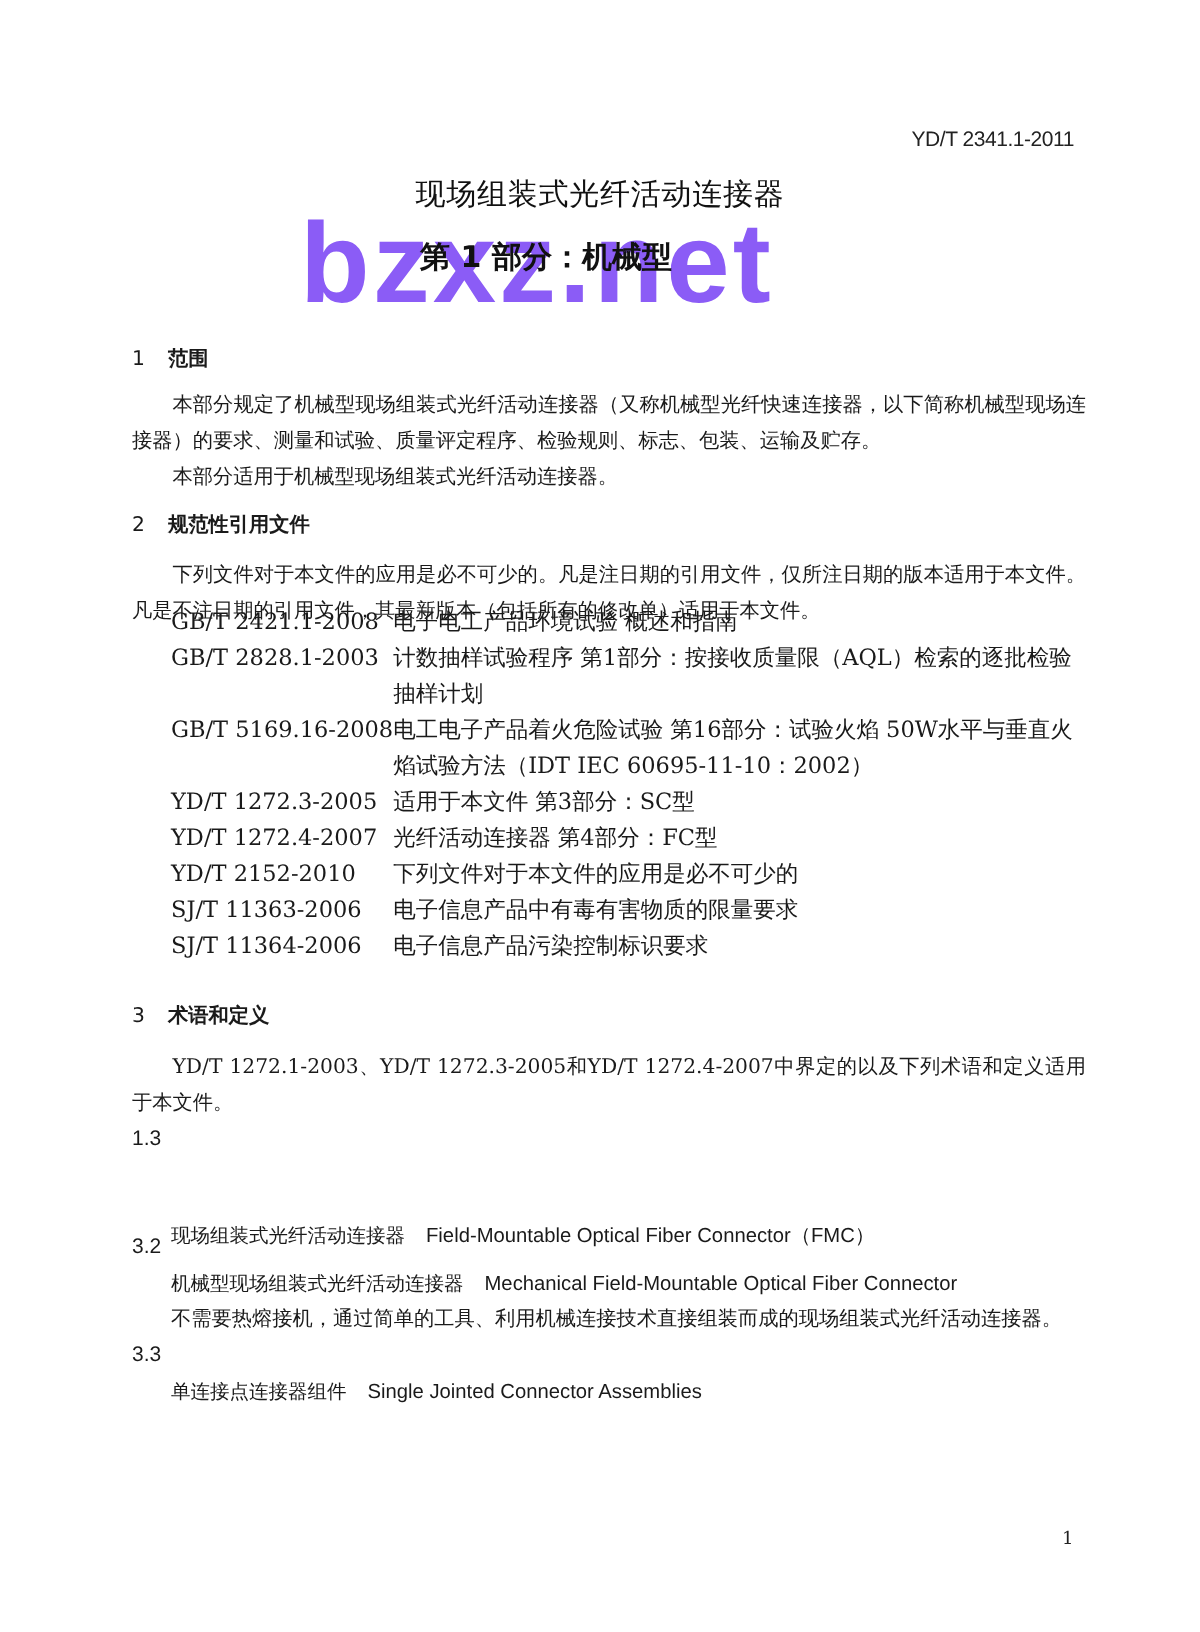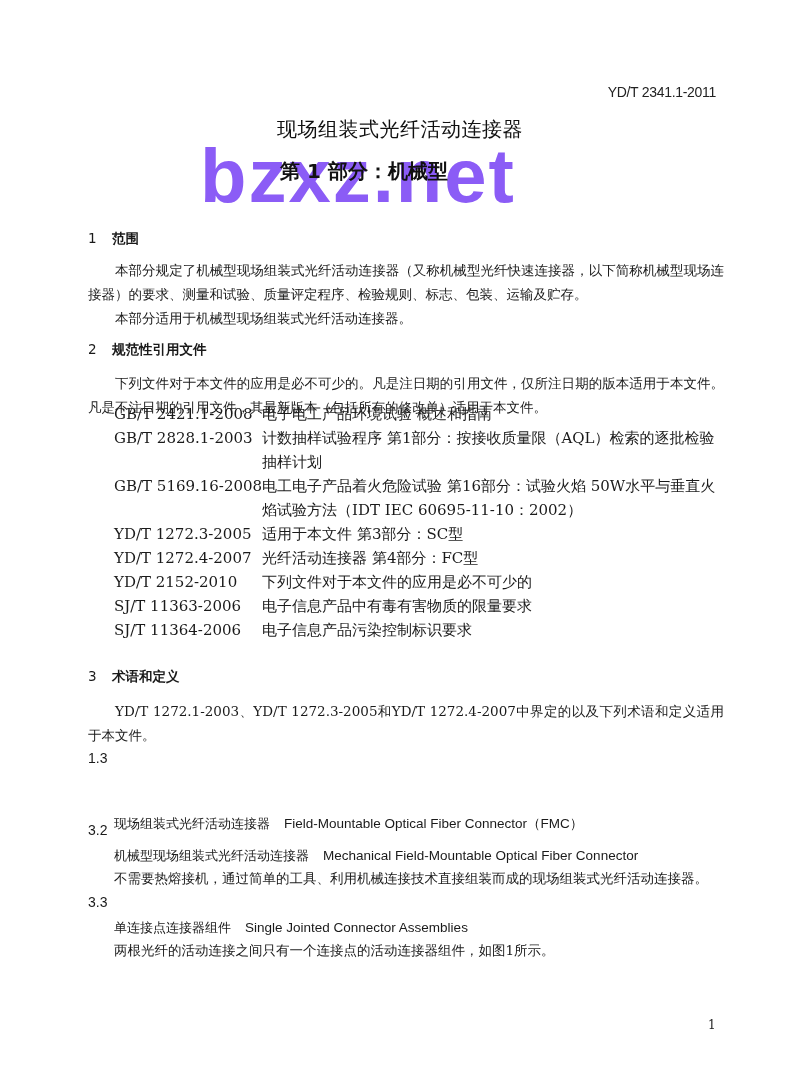--- a/index.html
+++ b/index.html
@@ -208,16 +208,15 @@
   <div class="clause-num" style="top:822px;">3.2</div>
   <div class="term" style="top:847px;text-align:right;">
     <span>机械型现场组装式光纤活动连接器</span><span class="en">Mechanical Field-Mountable Optical Fiber Connector</span>
   </div>
   <div class="defn" style="top:870px;">不需要热熔接机，通过简单的工具、利用机械连接技术直接组装而成的现场组装式光纤活动连接器。</div>
 
   <div class="clause-num" style="top:894px;">3.3</div>
   <div class="term" style="top:919px;">
     <span>单连接点连接器组件</span><span class="en">Single Jointed Connector Assemblies</span>
   </div>
-  <div class="defn" style="top:942px;">两根光纤的活动连接之间只有一个连接点的活动连接器组件，如图1所示。</div>
 
   <div class="page-num">1</div>
 </div>
 
 </body></html>

